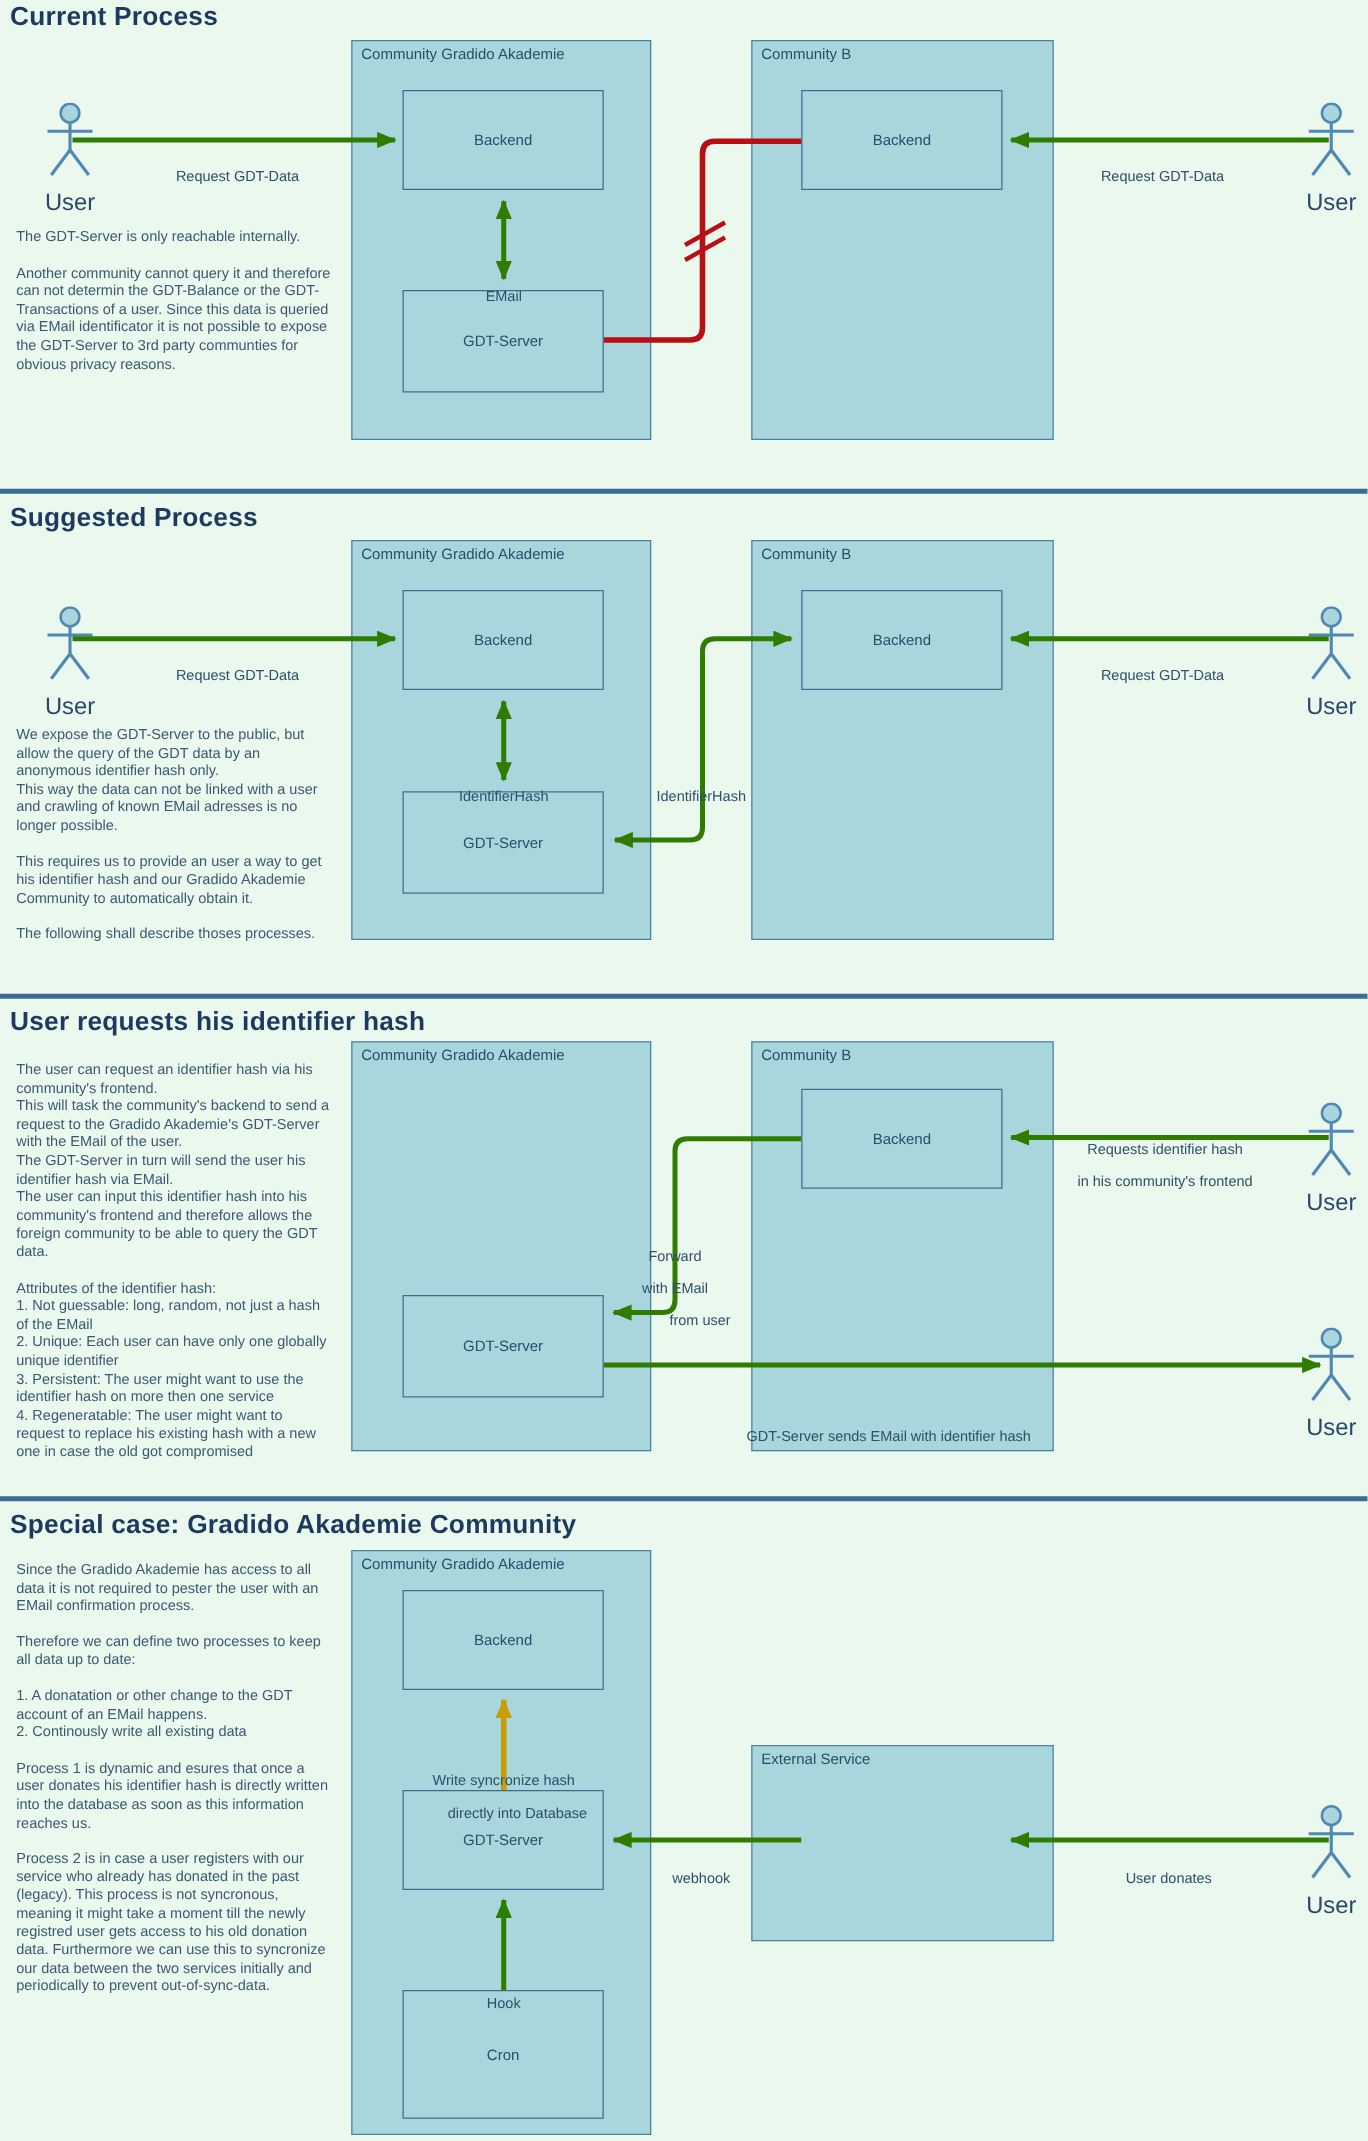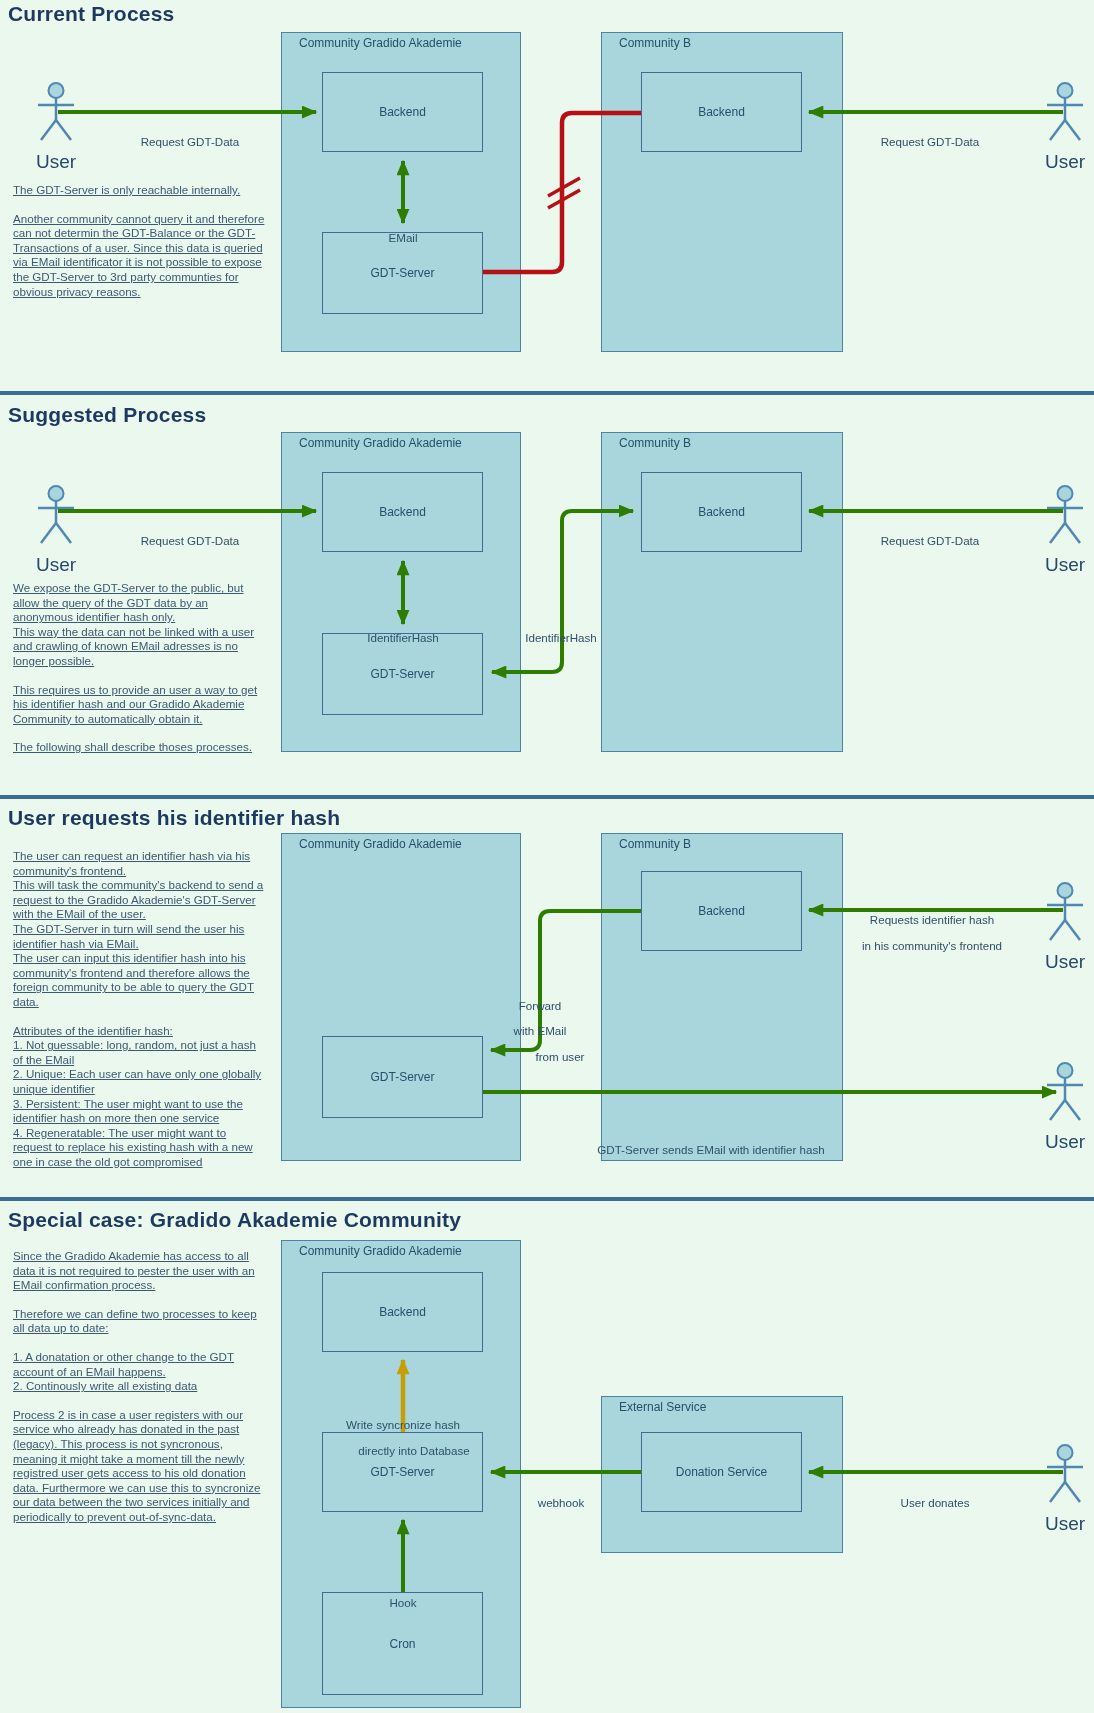--- a/index.html
+++ b/index.html
@@ -12,27 +12,27 @@
   .page{position:absolute;inset:0;width:1094px;height:1713px;}
   .title{
     position:absolute;margin:0;font-size:21px;font-weight:700;
     color:#1c3a5f;letter-spacing:.2px;white-space:nowrap;
   }
   .divider{position:absolute;left:0;width:1094px;height:4px;background:#3b6e94;}
   .textcol{
     position:absolute;left:13px;width:268px;
     font-size:11.6px;line-height:14.6px;color:#3b5a72;
   }
-  .textcol p{margin:0 15px 14px 0;white-space:pre-line;text-decoration:underline;}
+  .textcol p{margin:0 15px 14px 0;white-space:pre-line;}
   .community{
     position:absolute;background:#a8d6dc;border:1.5px solid #4b83a0;
     box-sizing:border-box;
   }
   .clabel{
-    position:absolute;top:3px;left:17px;font-size:12px;color:#24506c;
+    position:absolute;top:3px;left:7px;font-size:12px;color:#24506c;
     white-space:nowrap;
   }
   .node{
     position:absolute;background:#a8d6dc;border:1px solid #3f6d92;
     box-sizing:border-box;display:flex;align-items:center;justify-content:center;
     font-size:12px;color:#24506c;
   }
   .overlay{position:absolute;left:0;top:0;pointer-events:none;}
   .alabel{
     position:absolute;font-size:11.6px;color:#2e5069;
@@ -73,20 +73,21 @@
 1. Not guessable: long, random, not just a hash of the EMail
 2. Unique: Each user can have only one globally unique identifier
 3. Persistent: The user might want to use the identifier hash on more then one service
 4. Regeneratable: The user might want to request to replace his existing hash with a new one in case the old got compromised</p>
   </div>
   <div class="textcol" style="top:1249px">
     <p>Since the Gradido Akademie has access to all data it is not required to pester the user with an EMail confirmation process.</p>
     <p>Therefore we can define two processes to keep all data up to date:</p>
     <p>1. A donatation or other change to the GDT account of an EMail happens.
 2. Continously write all existing data</p>
+    <p>Process 1 is dynamic and esures that once a user donates his identifier hash is directly written into the database as soon as this information reaches us.</p>
     <p>Process 2 is in case a user registers with our service who already has donated in the past (legacy). This process is not syncronous, meaning it might take a moment till the newly registred user gets access to his old donation data. Furthermore we can use this to syncronize our data between the two services initially and periodically to prevent out-of-sync-data.</p>
   </div>
 
   <div class="community" style="left:281px;top:32px;width:240px;height:320px">
     <div class="clabel">Community Gradido Akademie</div>
   </div>
   <div class="community" style="left:601px;top:32px;width:242px;height:320px">
     <div class="clabel">Community B</div>
   </div>
   <div class="node" style="left:322px;top:72px;width:161px;height:80px">Backend</div>
@@ -114,21 +115,20 @@
 
   <div class="community" style="left:281px;top:1240px;width:240px;height:468px">
     <div class="clabel">Community Gradido Akademie</div>
   </div>
   <div class="community" style="left:601px;top:1396px;width:242px;height:157px">
     <div class="clabel">External Service</div>
   </div>
   <div class="node" style="left:322px;top:1272px;width:161px;height:80px">Backend</div>
   <div class="node" style="left:322px;top:1432px;width:161px;height:80px">GDT-Server</div>
   <div class="node" style="left:322px;top:1592px;width:161px;height:103px">Cron</div>
-  <div class="node" style="left:641px;top:1432px;width:161px;height:80px">Donation Service</div>
 
   <div class="user" style="left:34px;top:82px">
     <svg width="44" height="62" viewBox="0 0 44 62">
         <circle cx="22" cy="8.5" r="7.5" fill="#a8d6dc" stroke="#5088b4" stroke-width="2"></circle>
         <line x1="22" y1="16" x2="22" y2="38" stroke="#5088b4" stroke-width="2.5"></line>
         <line x1="4" y1="23" x2="40" y2="23" stroke="#5088b4" stroke-width="2.5"></line>
         <line x1="22" y1="38" x2="7" y2="58" stroke="#5088b4" stroke-width="2.5"></line>
         <line x1="22" y1="38" x2="37" y2="58" stroke="#5088b4" stroke-width="2.5"></line>
       </svg>
     <div class="user-label">User</div>

